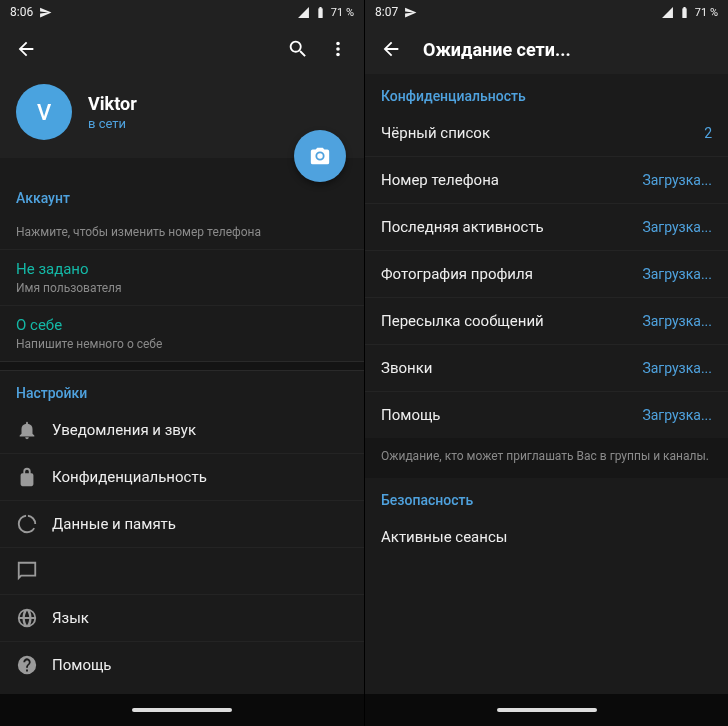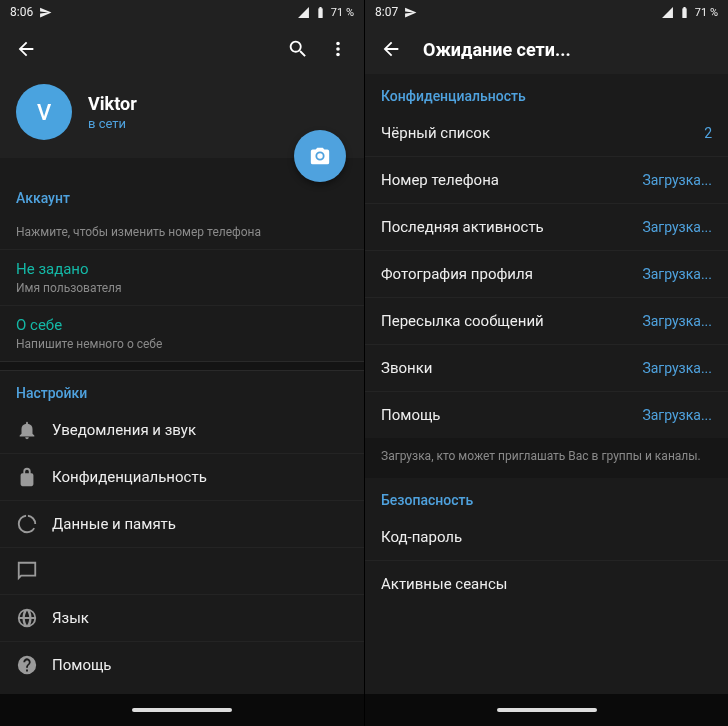--- a/index.html
+++ b/index.html
@@ -327,27 +327,24 @@
     </div>
     <div class="kv-row">
       <div class="kv-label">Звонки</div>
       <div class="kv-value">Загрузка...</div>
     </div>
     <div class="kv-row" style="border-bottom:none">
       <div class="kv-label">Помощь</div>
       <div class="kv-value">Загрузка...</div>
     </div>
 
-    <div class="footnote">Загрузка, кто может приглашать Вас в группы и каналы.</div>
+    <div class="footnote">Ожидание, кто может приглашать Вас в группы и каналы.</div>
 
     <div class="section-header">Безопасность</div>
 
-    <div class="kv-row">
-      <div class="kv-label">Код-пароль</div>
-    </div>
     <div class="kv-row" style="border-bottom:none">
       <div class="kv-label">Активные сеансы</div>
     </div>
   </div>
 
   <div class="navbar">
     <div class="nav-pill"></div>
   </div>
 </div>
 

